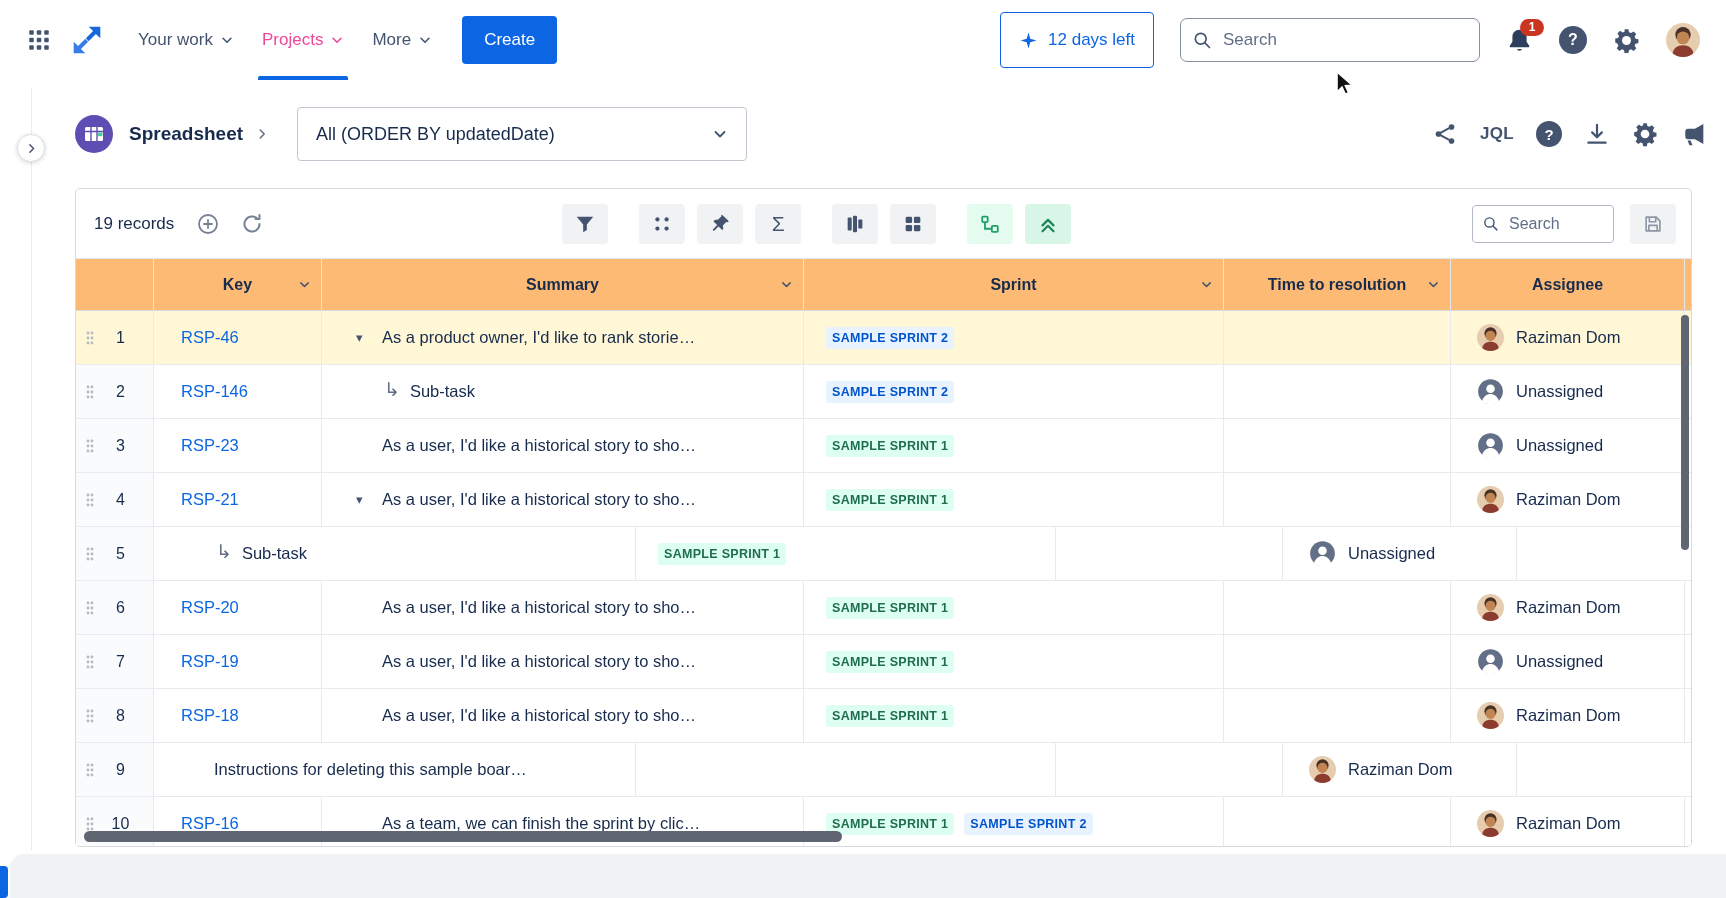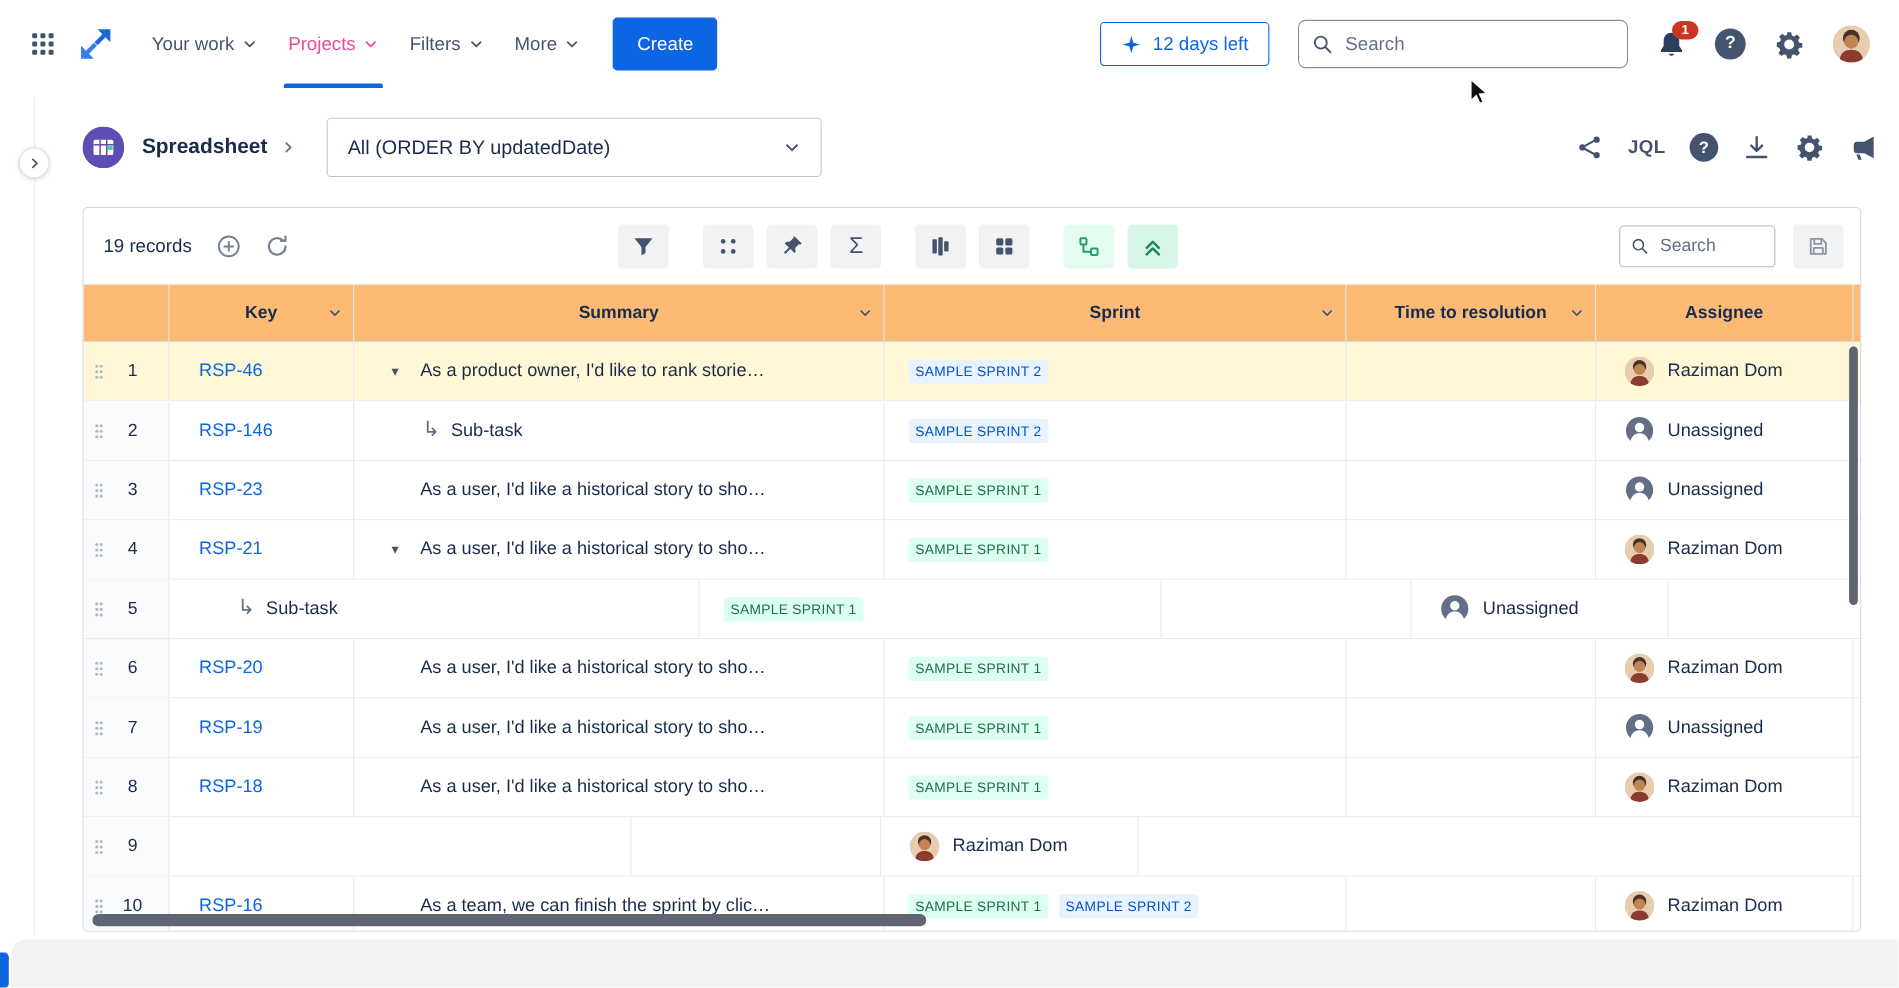--- a/index.html
+++ b/index.html
@@ -10,21 +10,21 @@
 
   
   .topnav{height:80px;display:flex;align-items:center;padding:0 26px 0 26px;background:#fff;position:relative;z-index:6}
   .appgrid{margin-right:18px;display:flex}
   .jlogo{margin-right:20px;display:flex}
   .nav-item{height:80px;display:flex;align-items:center;gap:7px;padding:0 14px;font-size:17px;font-weight:500;color:#44546F;position:relative}
   .nav-item.active{color:#ec4899}
   .nav-item.active::after{content:"";position:absolute;left:10px;right:10px;bottom:0;height:4px;background:#0C66E4;border-radius:2px 2px 0 0}
   .create-btn{background:#0C66E4;color:#fff;font-size:17px;font-weight:500;height:48px;padding:0 22px;border-radius:4px;margin-left:16px}
   .nav-right{margin-left:auto;display:flex;align-items:center;gap:26px}
-  .trial-btn{display:flex;align-items:center;gap:10px;height:40px;padding:0 18px;border:1px solid #0C66E4;border-radius:4px;color:#0C66E4;font-size:17px;font-weight:500;background:#fff}
+  .trial-btn{display:flex;align-items:center;gap:10px;height:56px;padding:0 18px;border:1px solid #0C66E4;border-radius:4px;color:#0C66E4;font-size:17px;font-weight:500;background:#fff}
   .searchbox{position:relative;display:flex;align-items:center}
   .searchbox .mag{position:absolute;left:12px;display:flex}
   .searchbox input{height:44px;width:300px;border:1px solid #8590A2;border-radius:7px;padding:0 12px 0 42px;font-size:17px;color:#172B4D;background:#fff}
   .searchbox input::placeholder{color:#626F86}
   .iconbtn{position:relative;display:flex;align-items:center;justify-content:center}
   .badge-red{position:absolute;top:-8px;left:14px;background:#CA3521;color:#fff;font-size:12px;font-weight:700;min-width:24px;height:17px;border-radius:9px;display:flex;align-items:center;justify-content:center;padding:0 6px}
   .q-filled{width:28px;height:28px;border-radius:50%;background:#44546F;color:#fff;font-weight:700;font-size:16px;display:flex;align-items:center;justify-content:center}
   .avatar{width:34px;height:34px;border-radius:50%;overflow:hidden;display:block;flex:none}
 
   
@@ -75,21 +75,21 @@
   .td{display:flex;align-items:center;border-right:1px solid #E8EAEE;overflow:hidden}
   .td.col-num{justify-content:center;position:relative;background:#FAFBFC}
   .drag{position:absolute;left:9px;top:50%;transform:translateY(-50%)}
   .rownum{font-size:16px;color:#172B4D;margin-left:12px}
   .keylink{color:#0C66E4;font-size:16.5px;padding-left:27px;text-decoration:none;white-space:nowrap}
   .td.col-summary{padding-left:34px}
   .caret{display:inline-block;width:26px;flex:none;font-size:13px;color:#44546F}
   .subarrow{color:#626F86;font-size:19px;margin:-4px 10px 0 2px;flex:none}
   .sumtext{font-size:16.5px;color:#172B4D;white-space:nowrap;overflow:hidden;text-overflow:ellipsis}
   .td.col-sprint{padding-left:22px;gap:10px}
-  .badge{font-size:12.5px;font-weight:400;letter-spacing:.3px;padding:4px 6px;border-radius:3px;white-space:nowrap}
+  .badge{font-size:12.5px;font-weight:700;letter-spacing:.3px;padding:4px 6px;border-radius:3px;white-space:nowrap}
   .badge.blue{background:#E9F2FF;color:#0055CC}
   .badge.green{background:#DCFFF1;color:#216E4E}
   .td.col-assignee{padding-left:26px;gap:12px}
   .avatar.sm{width:27px;height:27px}
   .avatar-anon{width:27px;height:27px;display:block;flex:none}
   .aname{font-size:16.5px;color:#172B4D;white-space:nowrap}
 
   .vscroll{position:absolute;top:126px;right:2px;width:8px;height:235px;background:#5F6672;border-radius:4px;z-index:4}
   .hscroll{position:absolute;left:8px;bottom:4px;width:758px;height:11px;background:#5F6672;border-radius:6px;z-index:4}
 
@@ -122,28 +122,20 @@
     <div class="nav-item">
       <span>Your work</span>
       <span style="display:flex">
           <svg width="14" height="14" viewBox="0 0 16 16">
             <path d="M3.5 6l4.5 4.5L12.5 6" stroke="currentColor" stroke-width="1.8" fill="none" stroke-linecap="round" stroke-linejoin="round"></path>
           </svg>
         </span>
     </div>
     <div class="nav-item active">
       <span>Projects</span>
-      <span style="display:flex">
-          <svg width="14" height="14" viewBox="0 0 16 16">
-            <path d="M3.5 6l4.5 4.5L12.5 6" stroke="currentColor" stroke-width="1.8" fill="none" stroke-linecap="round" stroke-linejoin="round"></path>
-          </svg>
-        </span>
-    </div>
-    <div class="nav-item">
-      <span>Filters</span>
       <span style="display:flex">
           <svg width="14" height="14" viewBox="0 0 16 16">
             <path d="M3.5 6l4.5 4.5L12.5 6" stroke="currentColor" stroke-width="1.8" fill="none" stroke-linecap="round" stroke-linejoin="round"></path>
           </svg>
         </span>
     </div>
     <div class="nav-item">
       <span>More</span>
       <span style="display:flex">
           <svg width="14" height="14" viewBox="0 0 16 16">
@@ -721,20 +713,25 @@
               <circle cx="3" cy="4" r="1.4"></circle>
               <circle cx="7" cy="4" r="1.4"></circle>
               <circle cx="3" cy="9" r="1.4"></circle>
               <circle cx="7" cy="9" r="1.4"></circle>
               <circle cx="3" cy="14" r="1.4"></circle>
               <circle cx="7" cy="14" r="1.4"></circle>
             </svg>
           </span>
       <span class="rownum">9</span>
     </div>
+    <div class="td col-summary">
+      <span class="caret" style="visibility: hidden;">▾</span>
+
+      <span class="sumtext">Instructions for deleting this sample boar…</span>
+    </div>
     <div class="td col-sprint"></div>
     <div class="td col-ttr"></div>
     <div class="td col-assignee">
       <span class="avatar sm"><svg viewBox="0 0 32 32" width="27" height="27">
               <rect width="32" height="32" fill="#E7CDAF"></rect>
               <circle cx="16" cy="11" r="7.2" fill="#473129"></circle>
               <circle cx="16" cy="14" r="6" fill="#C08552"></circle>
               <path d="M16 21c-5.5 0-8.7 2.7-9.7 7.2L5.8 32h20.4l-.5-3.8C24.7 23.7 21.5 21 16 21z" fill="#8C3B2F"></path>
             </svg></span>
 

